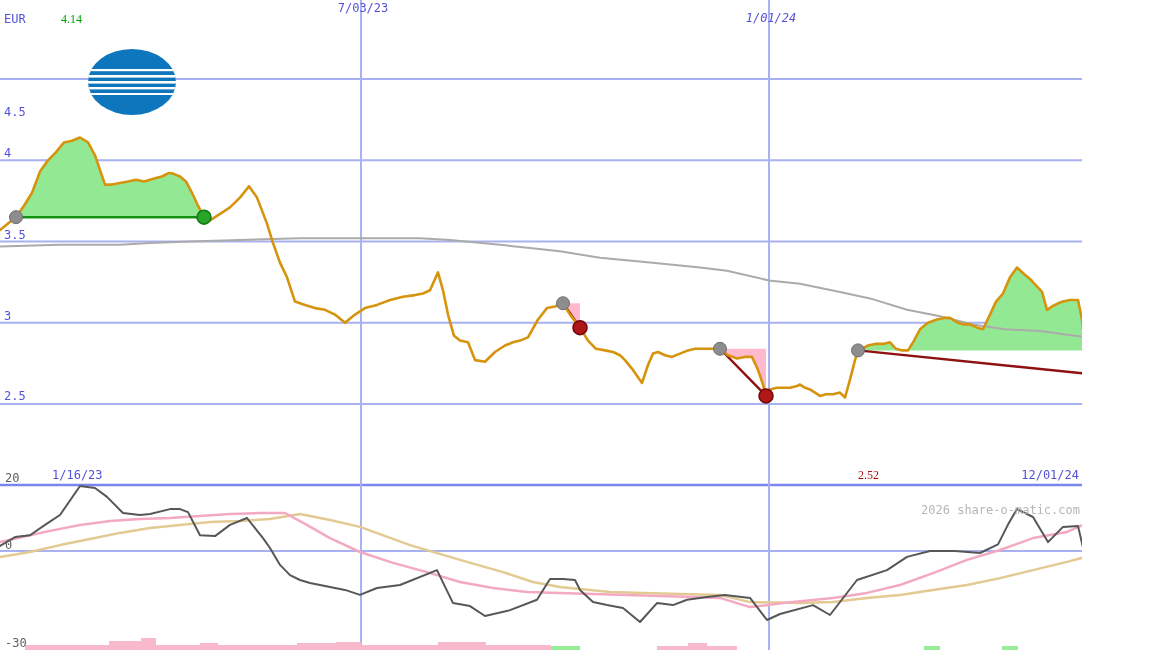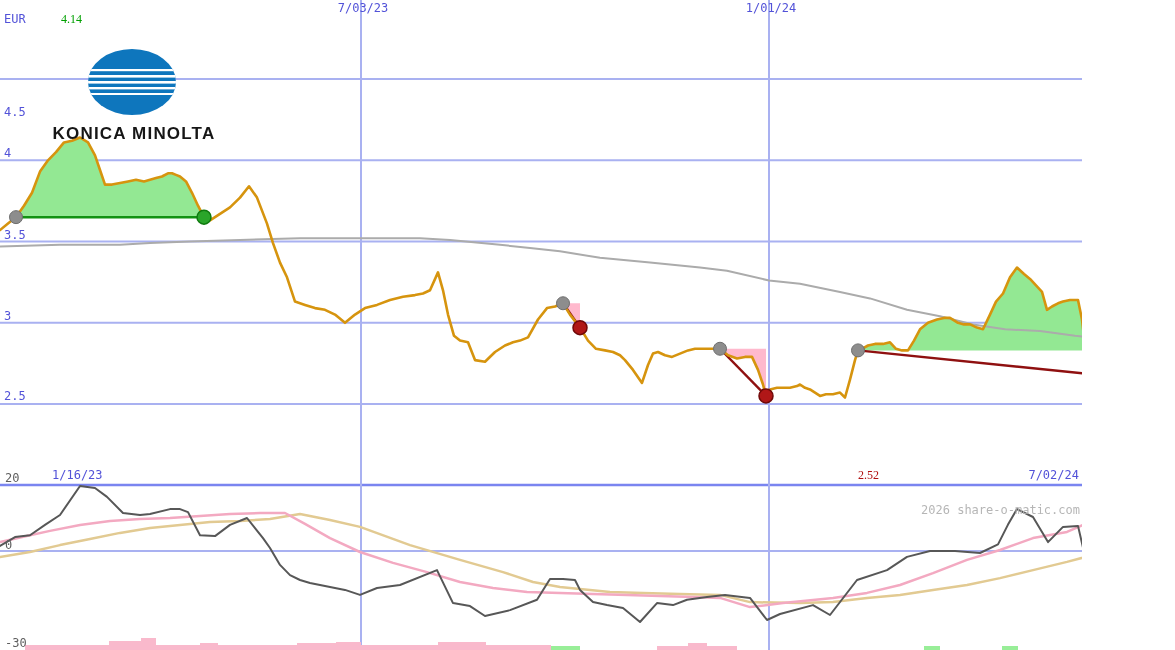--- a/index.html
+++ b/index.html
@@ -73,45 +73,44 @@
       <circle cx="720" cy="348.75" r="6.5" fill="#8d8d8d" stroke="#6e6e6e" stroke-width="1"></circle>
       <circle cx="766" cy="395.87500000000006" r="7" fill="#b01717" stroke="#6f0808" stroke-width="1.5"></circle>
       <circle cx="858" cy="350.375" r="6.5" fill="#8d8d8d" stroke="#6e6e6e" stroke-width="1"></circle>
       <circle cx="1097" cy="374.75" r="7" fill="#b01717" stroke="#6f0808" stroke-width="1.5"></circle>
     </svg>
 
   <div class="lbl" id="eur" style="left:4px;top:13px;">EUR</div>
   <div class="lbl green" style="left:61px;top:13px;">4.14</div>
 
   <div class="lbl center" style="left:363px;top:2px;">7/03/23</div>
-  <div class="lbl center" style="left:771px;top:2px;">1/01/24</div>
+  <div class="lbl center" style="left:771px;top:12px;font-style:italic;">1/01/24</div>
 
   <div class="lbl" style="left:8px;top:469px;margin-left:44px;">1/16/23</div>
   <div class="lbl red" style="left:858px;top:469px;font-family:Liberation Serif, serif;">2.52</div>
-  <div class="lbl" style="right:3px;top:469px;">7/02/24</div>
+  <div class="lbl" style="right:3px;top:469px;">12/01/24</div>
 
   <div class="lbl wm" style="right:2px;top:488px;margin-top:16px;">2026 share-o-matic.com</div>
 
   <div id="logo">
     <svg width="180" height="80" viewBox="0 0 180 80">
       <defs>
           <clipPath id="gclip">
             <ellipse cx="88" cy="40" rx="44" ry="33"></ellipse>
           </clipPath>
         </defs>
       <ellipse cx="88" cy="40" rx="44" ry="33" fill="#0e76bd"></ellipse>
       <g clip-path="url(#gclip)" fill="#ffffff">
         <rect x="40" y="27" width="96" height="2.2"></rect>
         <rect x="40" y="33" width="96" height="2.6"></rect>
         <rect x="40" y="39" width="96" height="2.6"></rect>
         <rect x="40" y="45" width="96" height="2.4"></rect>
         <rect x="40" y="51" width="96" height="2.0"></rect>
       </g>
     </svg>
-    <div id="logo-text">KONICA MINOLTA</div>
   </div>
 <div class="tick price" style="top: 66px; margin-top: 40px;">4.5</div>
     <div class="tick price" style="top: 147.25px;">4</div>
     <div class="tick price" style="top: 228.5px;">3.5</div>
     <div class="tick price" style="top: 309.75px;">3</div>
     <div class="tick price" style="top: 390px;">2.5</div>
     <div class="tick osc" style="top: 472px;">20</div>
     <div class="tick osc" style="top: 539px;">0</div>
     <div class="tick osc" style="top: 637px;">-30</div>
   </div>

